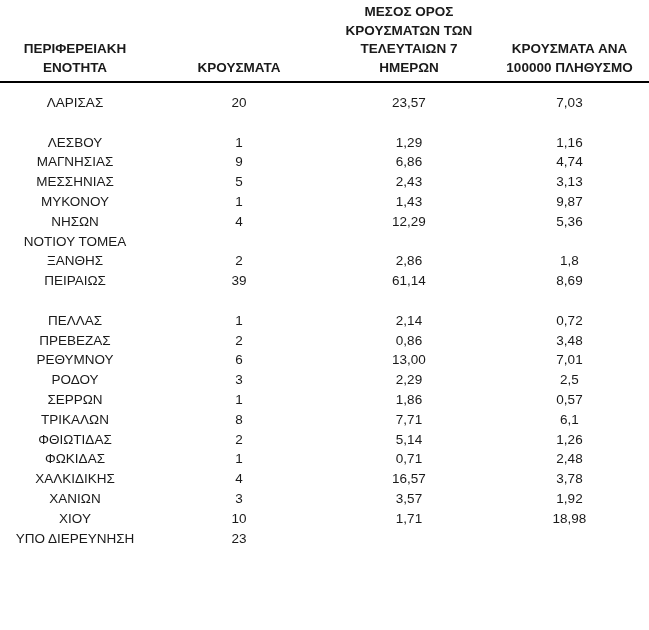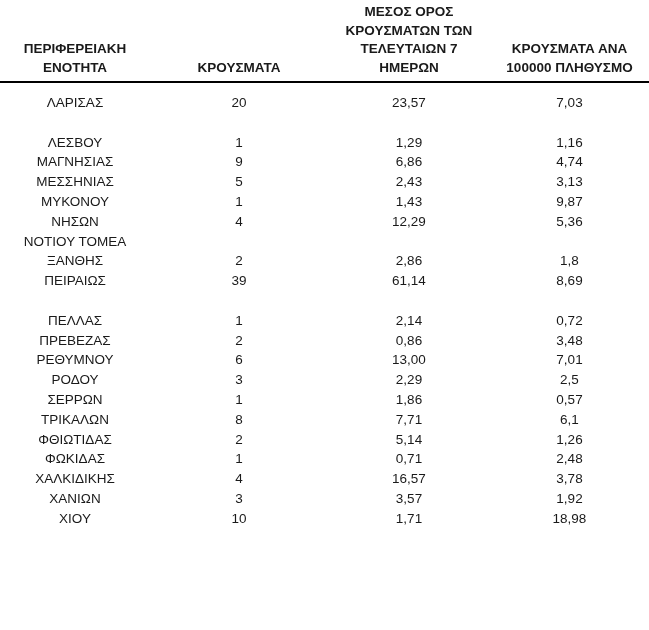--- a/index.html
+++ b/index.html
@@ -204,15 +204,21 @@
           <td>3</td>
           <td>3,57</td>
           <td>1,92</td>
         </tr>
         <tr>
           <td>ΧΙΟΥ</td>
           <td>10</td>
           <td>1,71</td>
           <td>18,98</td>
         </tr>
+        <tr>
+          <td>ΥΠΟ ΔΙΕΡΕΥΝΗΣΗ</td>
+          <td>23</td>
+          <td></td>
+          <td></td>
+        </tr>
       </tbody>
   </table>
 </div>
 
 </body></html>

